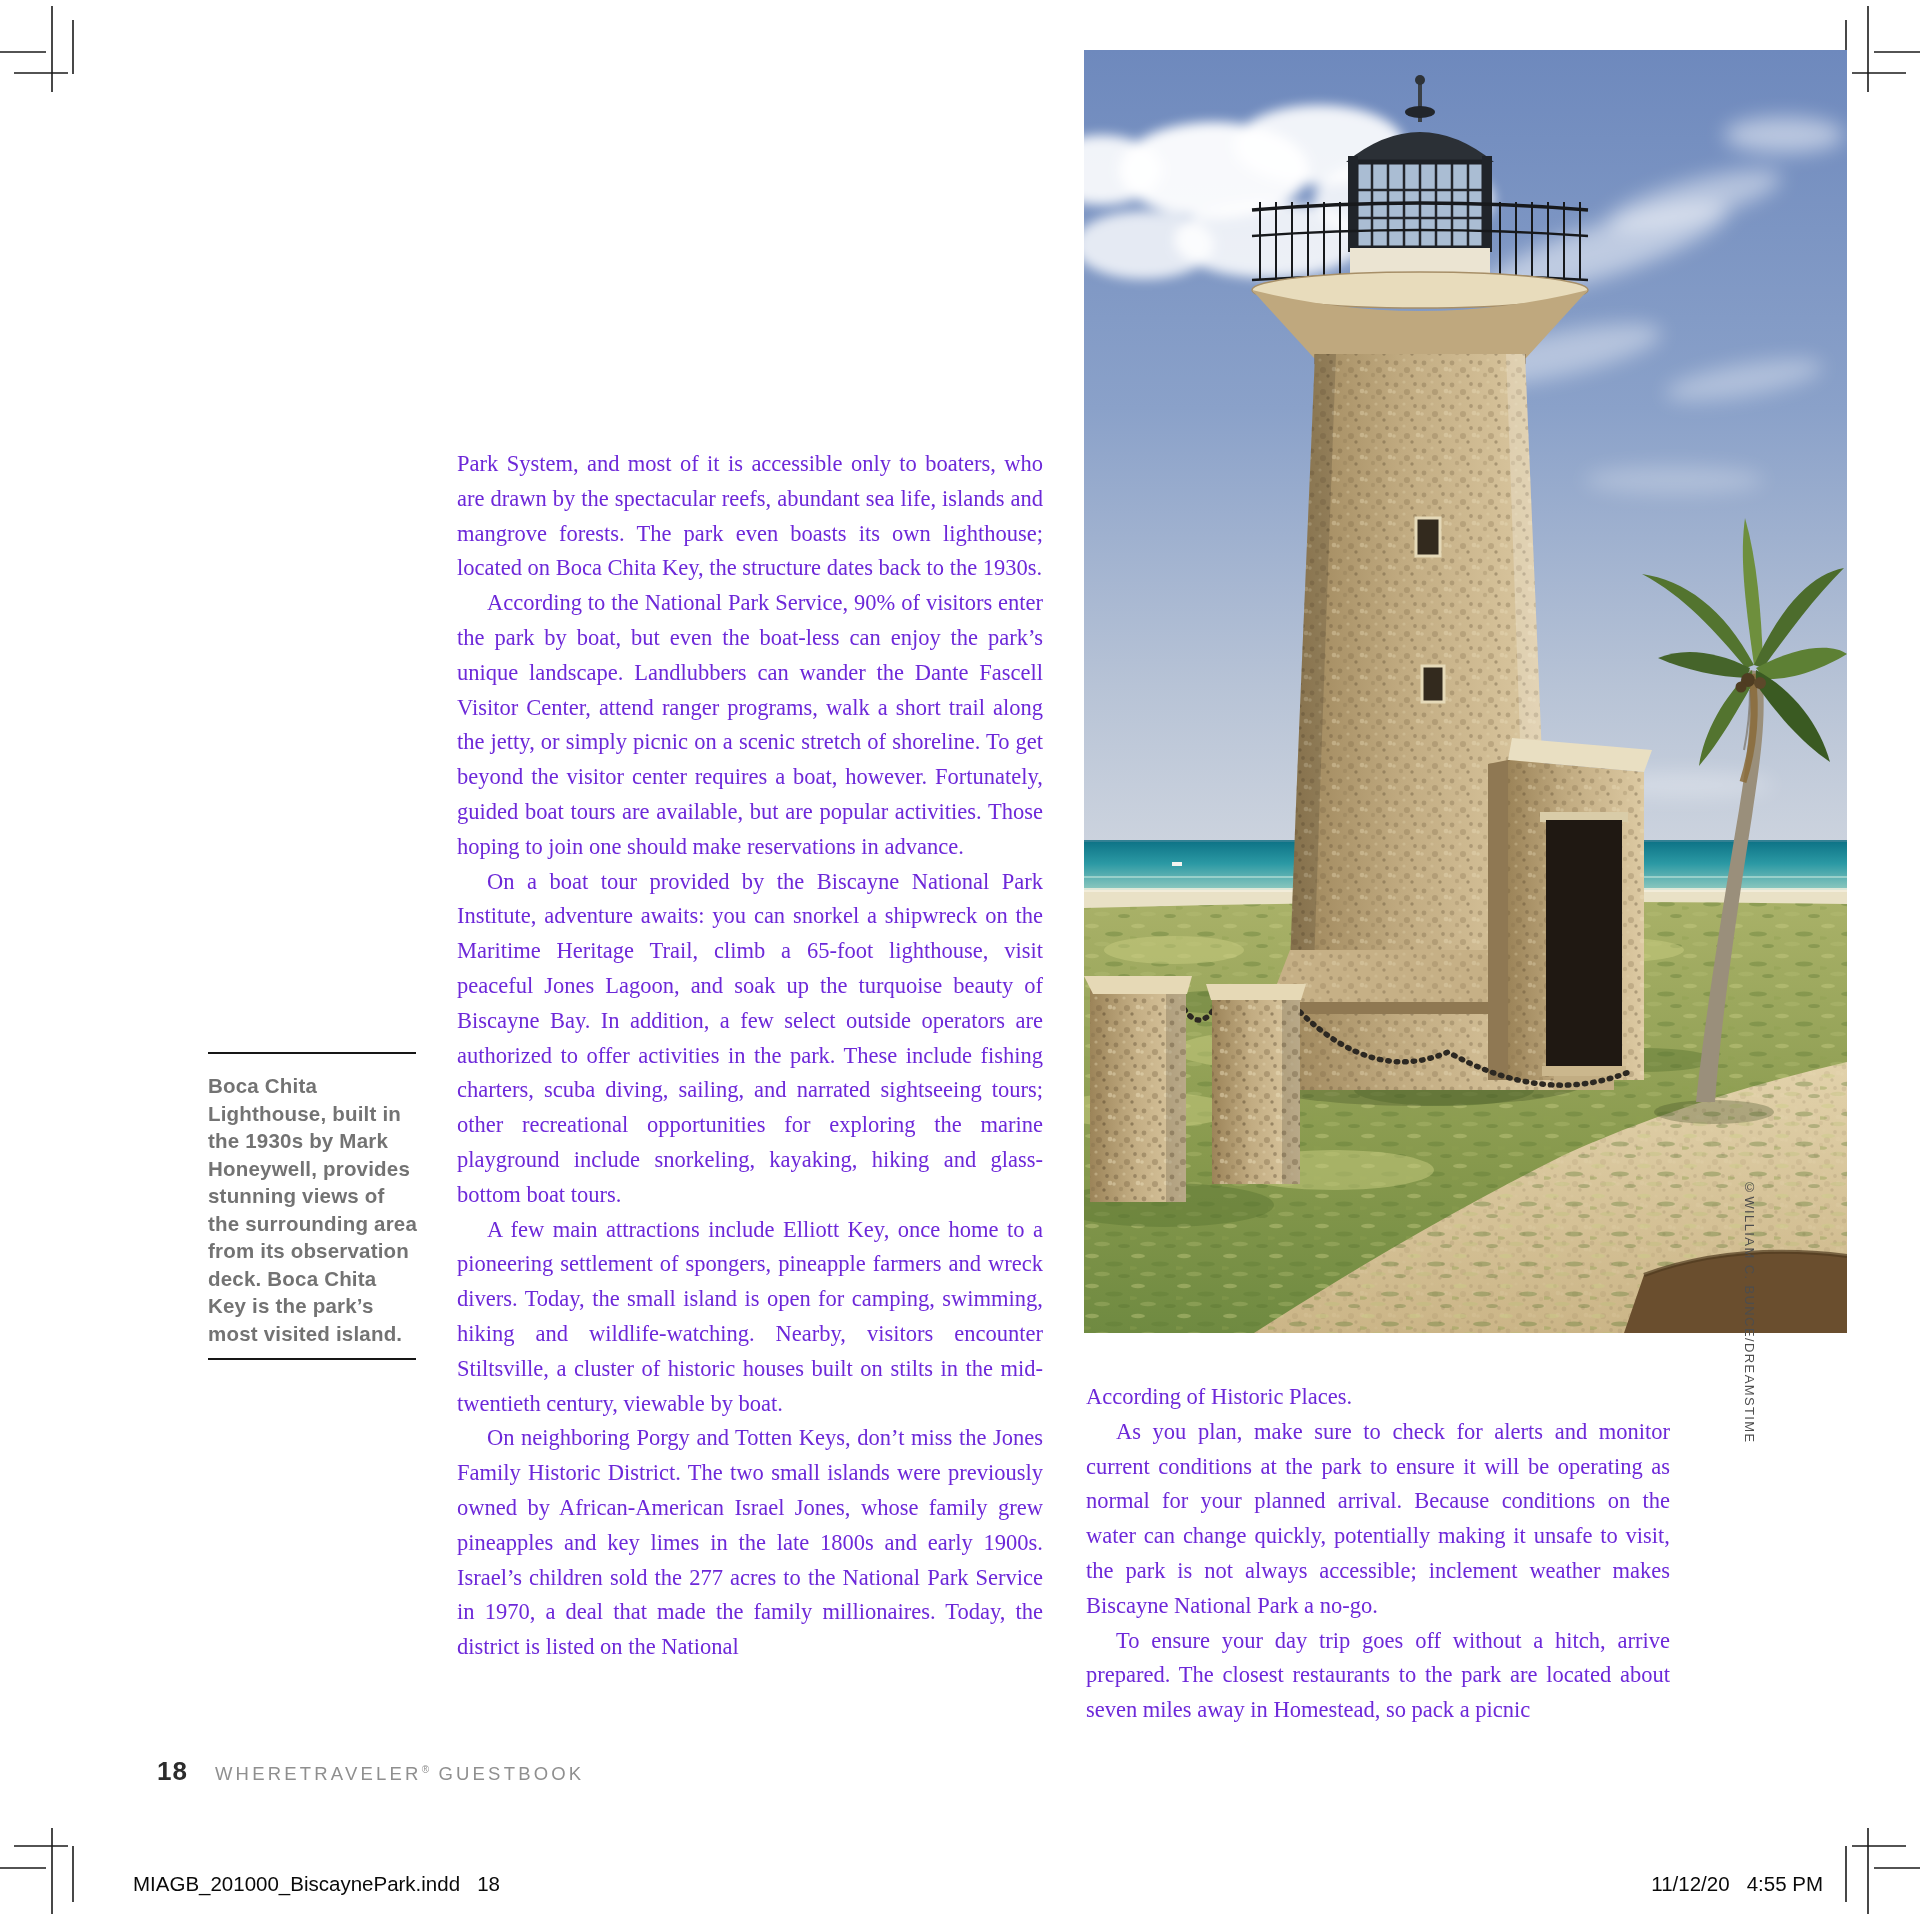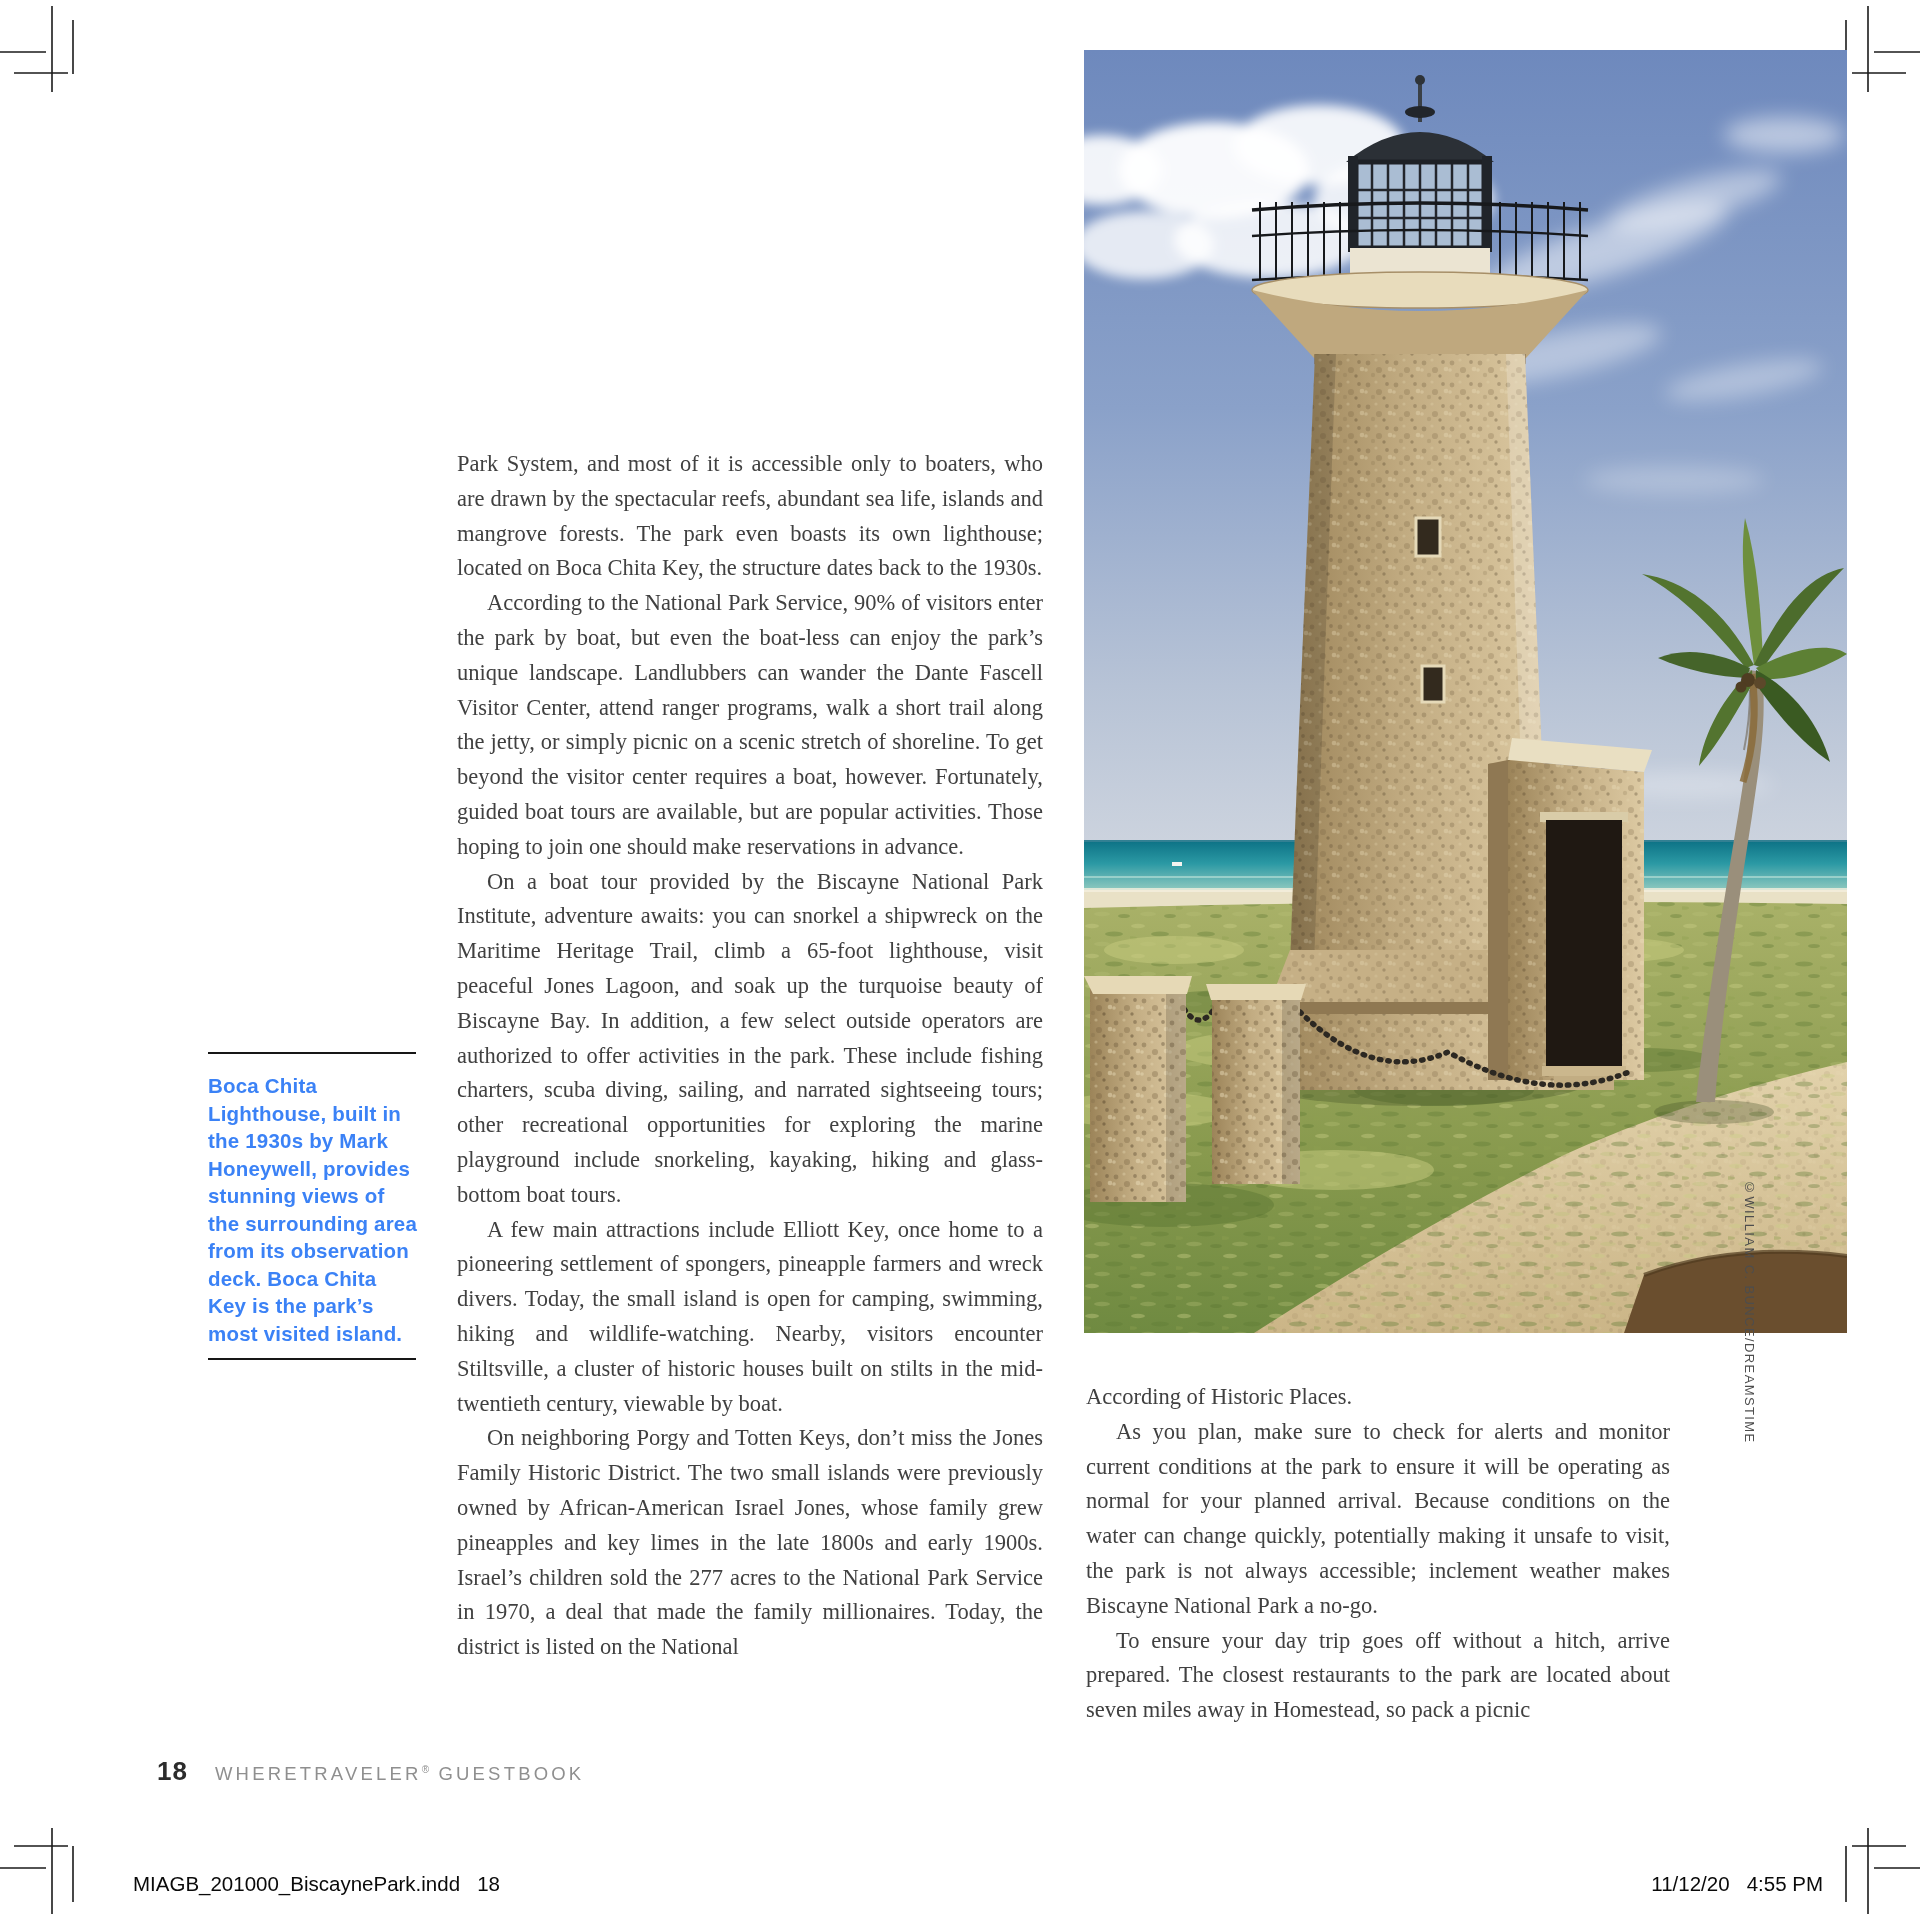--- a/index.html
+++ b/index.html
@@ -1,30 +1,30 @@
 <!DOCTYPE html>
 <html><head>
 <meta charset="utf-8">
 <style>
   html,body{margin:0;padding:0;background:#ffffff;}
   .page{position:relative;width:1920px;height:1920px;background:#ffffff;overflow:hidden;
         font-family:"Liberation Serif","DejaVu Serif",serif;}
 
   
-  .textcol{position:absolute;color:#404040;font-size:22.5px;line-height:34.8px;}
+  .textcol{position:absolute;color:#6d28d9;font-size:22.5px;line-height:34.8px;}
   .textcol p{margin:0;text-align:justify;hyphens:none;}
   .textcol p + p{text-indent:30px;}
   .col-left{left:457px;top:447px;width:586px;}
   .col-right{left:1086px;top:1380px;width:584px;}
 
   
   .caption-rule{position:absolute;height:2px;background:#161616;}
   .caption-text{position:absolute;left:208px;top:1072px;width:212px;
     font-family:"Liberation Sans","DejaVu Sans",sans-serif;font-weight:700;
-    font-size:20.5px;line-height:27.5px;color:#3b82f6;letter-spacing:.2px;}
+    font-size:20.5px;line-height:27.5px;color:#737373;letter-spacing:.2px;}
 
   
   .photo{position:absolute;left:1084px;top:50px;width:763px;height:1283px;}
   .photo svg{display:block;width:100%;height:100%;}
 
   
   .credit{position:absolute;left:1742px;top:1180px;writing-mode:vertical-rl;
     font-family:"Liberation Sans","DejaVu Sans",sans-serif;font-size:13px;
     letter-spacing:1.4px;color:#4d4d4d;white-space:nowrap;}
 

